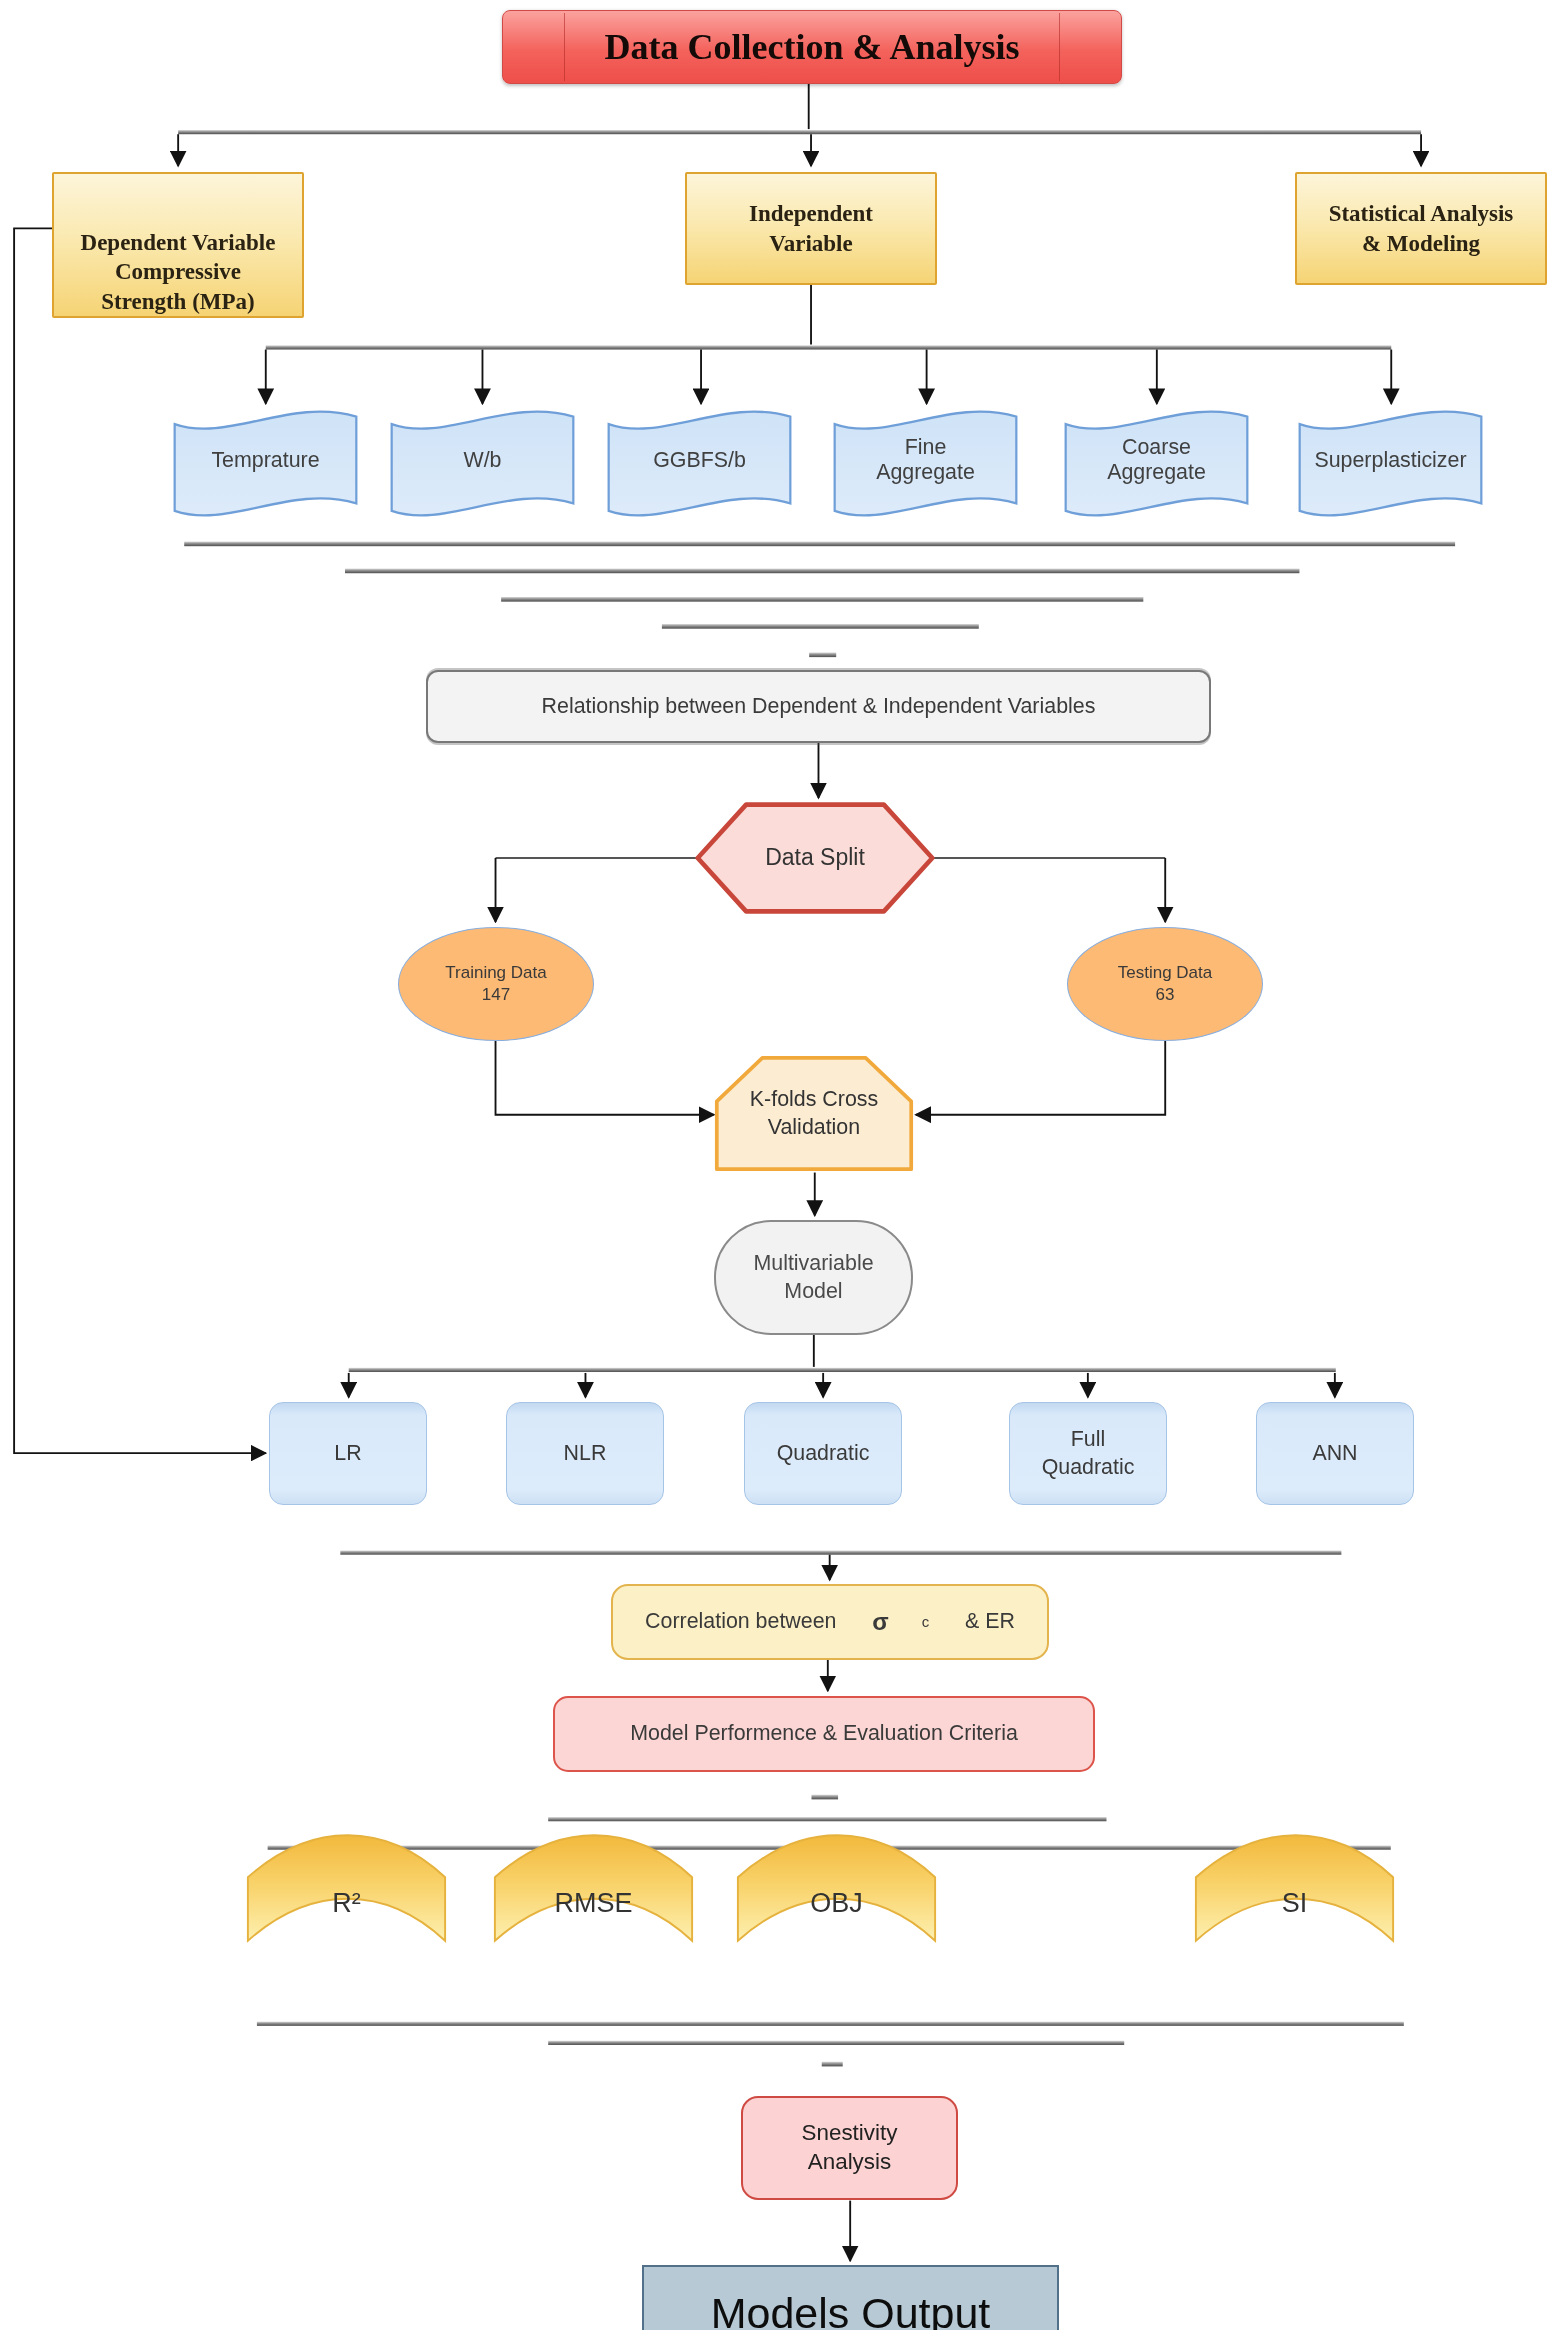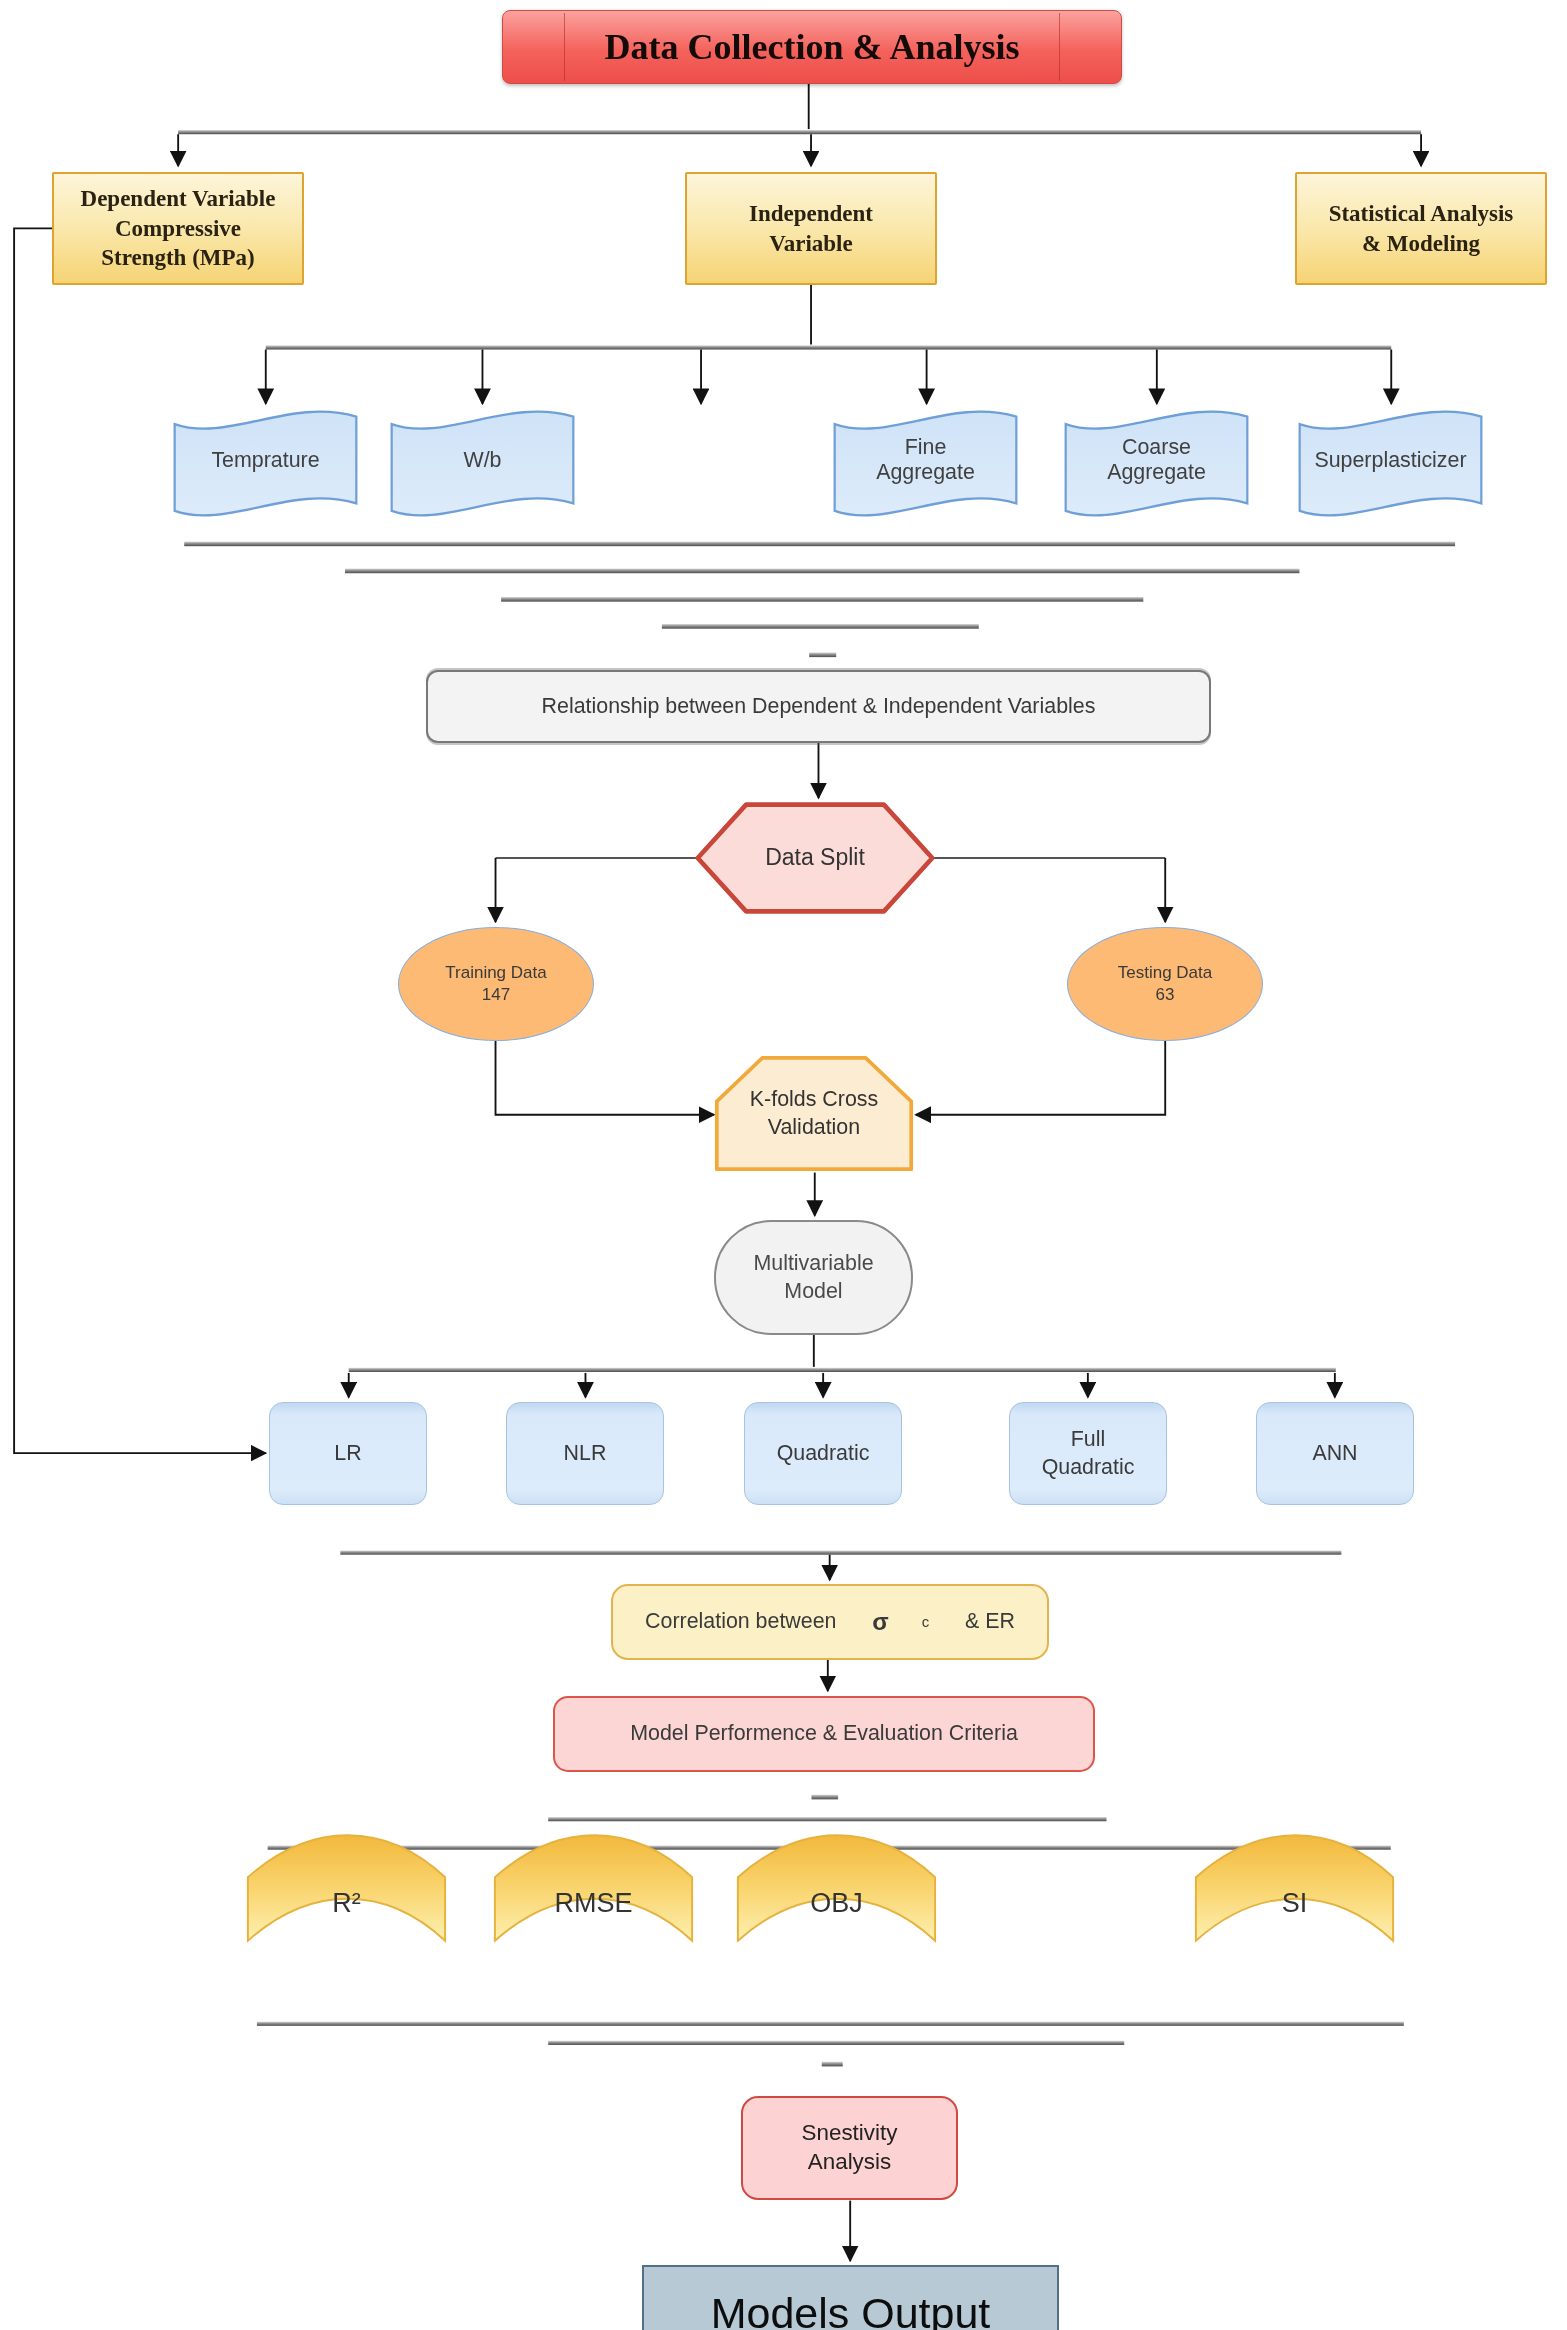--- a/index.html
+++ b/index.html
@@ -8,21 +8,21 @@
   svg.overlay{position:absolute;left:0;top:0;width:1568px;height:2367px;}
   .node{position:absolute;box-sizing:border-box;display:flex;align-items:center;justify-content:center;
         text-align:center;white-space:pre-line;color:#3a3a3a;line-height:1.28;}
   .serif{font-family:"Liberation Serif", serif;font-weight:bold;color:#2a2212;}
   .title-box{left:502px;top:10.3px;width:620px;height:74px;border-radius:8px;
       background:linear-gradient(180deg,#fba29e 0%,#f4625c 55%,#ee4e49 100%);
       border:1.4px solid #d24a45;font-size:36px;color:#140a08;box-shadow:0 1.9px 3.7px rgba(0,0,0,.25);}
   .title-side{position:absolute;top:1.9px;bottom:1.9px;width:1.4px;background:rgba(178,44,40,.6);}
   .gold{background:linear-gradient(180deg,#fdf5da 0%,#fae9b0 45%,#f6d475 100%);
         border:2.8px solid #dfa430;border-radius:1.9px;font-size:23px;}
-  .dep{left:52px;top:172px;width:252px;height:113px;}
+  .dep{left:52px;top:172px;width:252px;height:146px;align-items:flex-end;}
   .ind{left:685px;top:172px;width:252px;height:113px;}
   .sta{left:1295px;top:172px;width:252px;height:113px;}
   .flag{position:absolute;}
   .flag svg{position:absolute;left:0;top:0;width:100%;height:100%;}
   .flag .flag-label{position:relative;width:100%;height:100%;display:flex;align-items:center;
        justify-content:center;text-align:center;white-space:pre-line;z-index:2;}
   .bflag{width:187px;height:126px;font-size:21.4px;color:#404040;}
   .yflag{width:203px;height:140px;font-size:27px;color:#333;}
   .yflag .flag-label{padding-top:16px;box-sizing:border-box;}
   .rel{left:426px;top:670px;width:785px;height:73px;background:#f3f3f3;border:2.3px solid #787878;
@@ -154,20 +154,26 @@
         <path d="M6,58 C126,98 266,0 414,42 L414,228 C266,186 126,284 6,244 Z" fill="url(#gradBlue)" stroke="#6f9fd8" stroke-width="5"></path>
       </svg>
     <div class="flag-label">Temprature</div>
   </div>
   <div class="flag bflag" style="left:389px;top:397px">
     <svg viewBox="0 0 420 270" preserveAspectRatio="none">
         <path d="M6,58 C126,98 266,0 414,42 L414,228 C266,186 126,284 6,244 Z" fill="url(#gradBlue)" stroke="#6f9fd8" stroke-width="5"></path>
       </svg>
     <div class="flag-label">W/b</div>
   </div>
+  <div class="flag bflag" style="left:606px;top:397px">
+    <svg viewBox="0 0 420 270" preserveAspectRatio="none">
+        <path d="M6,58 C126,98 266,0 414,42 L414,228 C266,186 126,284 6,244 Z" fill="url(#gradBlue)" stroke="#6f9fd8" stroke-width="5"></path>
+      </svg>
+    <div class="flag-label">GGBFS/b</div>
+  </div>
   <div class="flag bflag" style="left:832px;top:397px">
     <svg viewBox="0 0 420 270" preserveAspectRatio="none">
         <path d="M6,58 C126,98 266,0 414,42 L414,228 C266,186 126,284 6,244 Z" fill="url(#gradBlue)" stroke="#6f9fd8" stroke-width="5"></path>
       </svg>
     <div class="flag-label">Fine
 Aggregate</div>
   </div>
   <div class="flag bflag" style="left:1063px;top:397px">
     <svg viewBox="0 0 420 270" preserveAspectRatio="none">
         <path d="M6,58 C126,98 266,0 414,42 L414,228 C266,186 126,284 6,244 Z" fill="url(#gradBlue)" stroke="#6f9fd8" stroke-width="5"></path>

